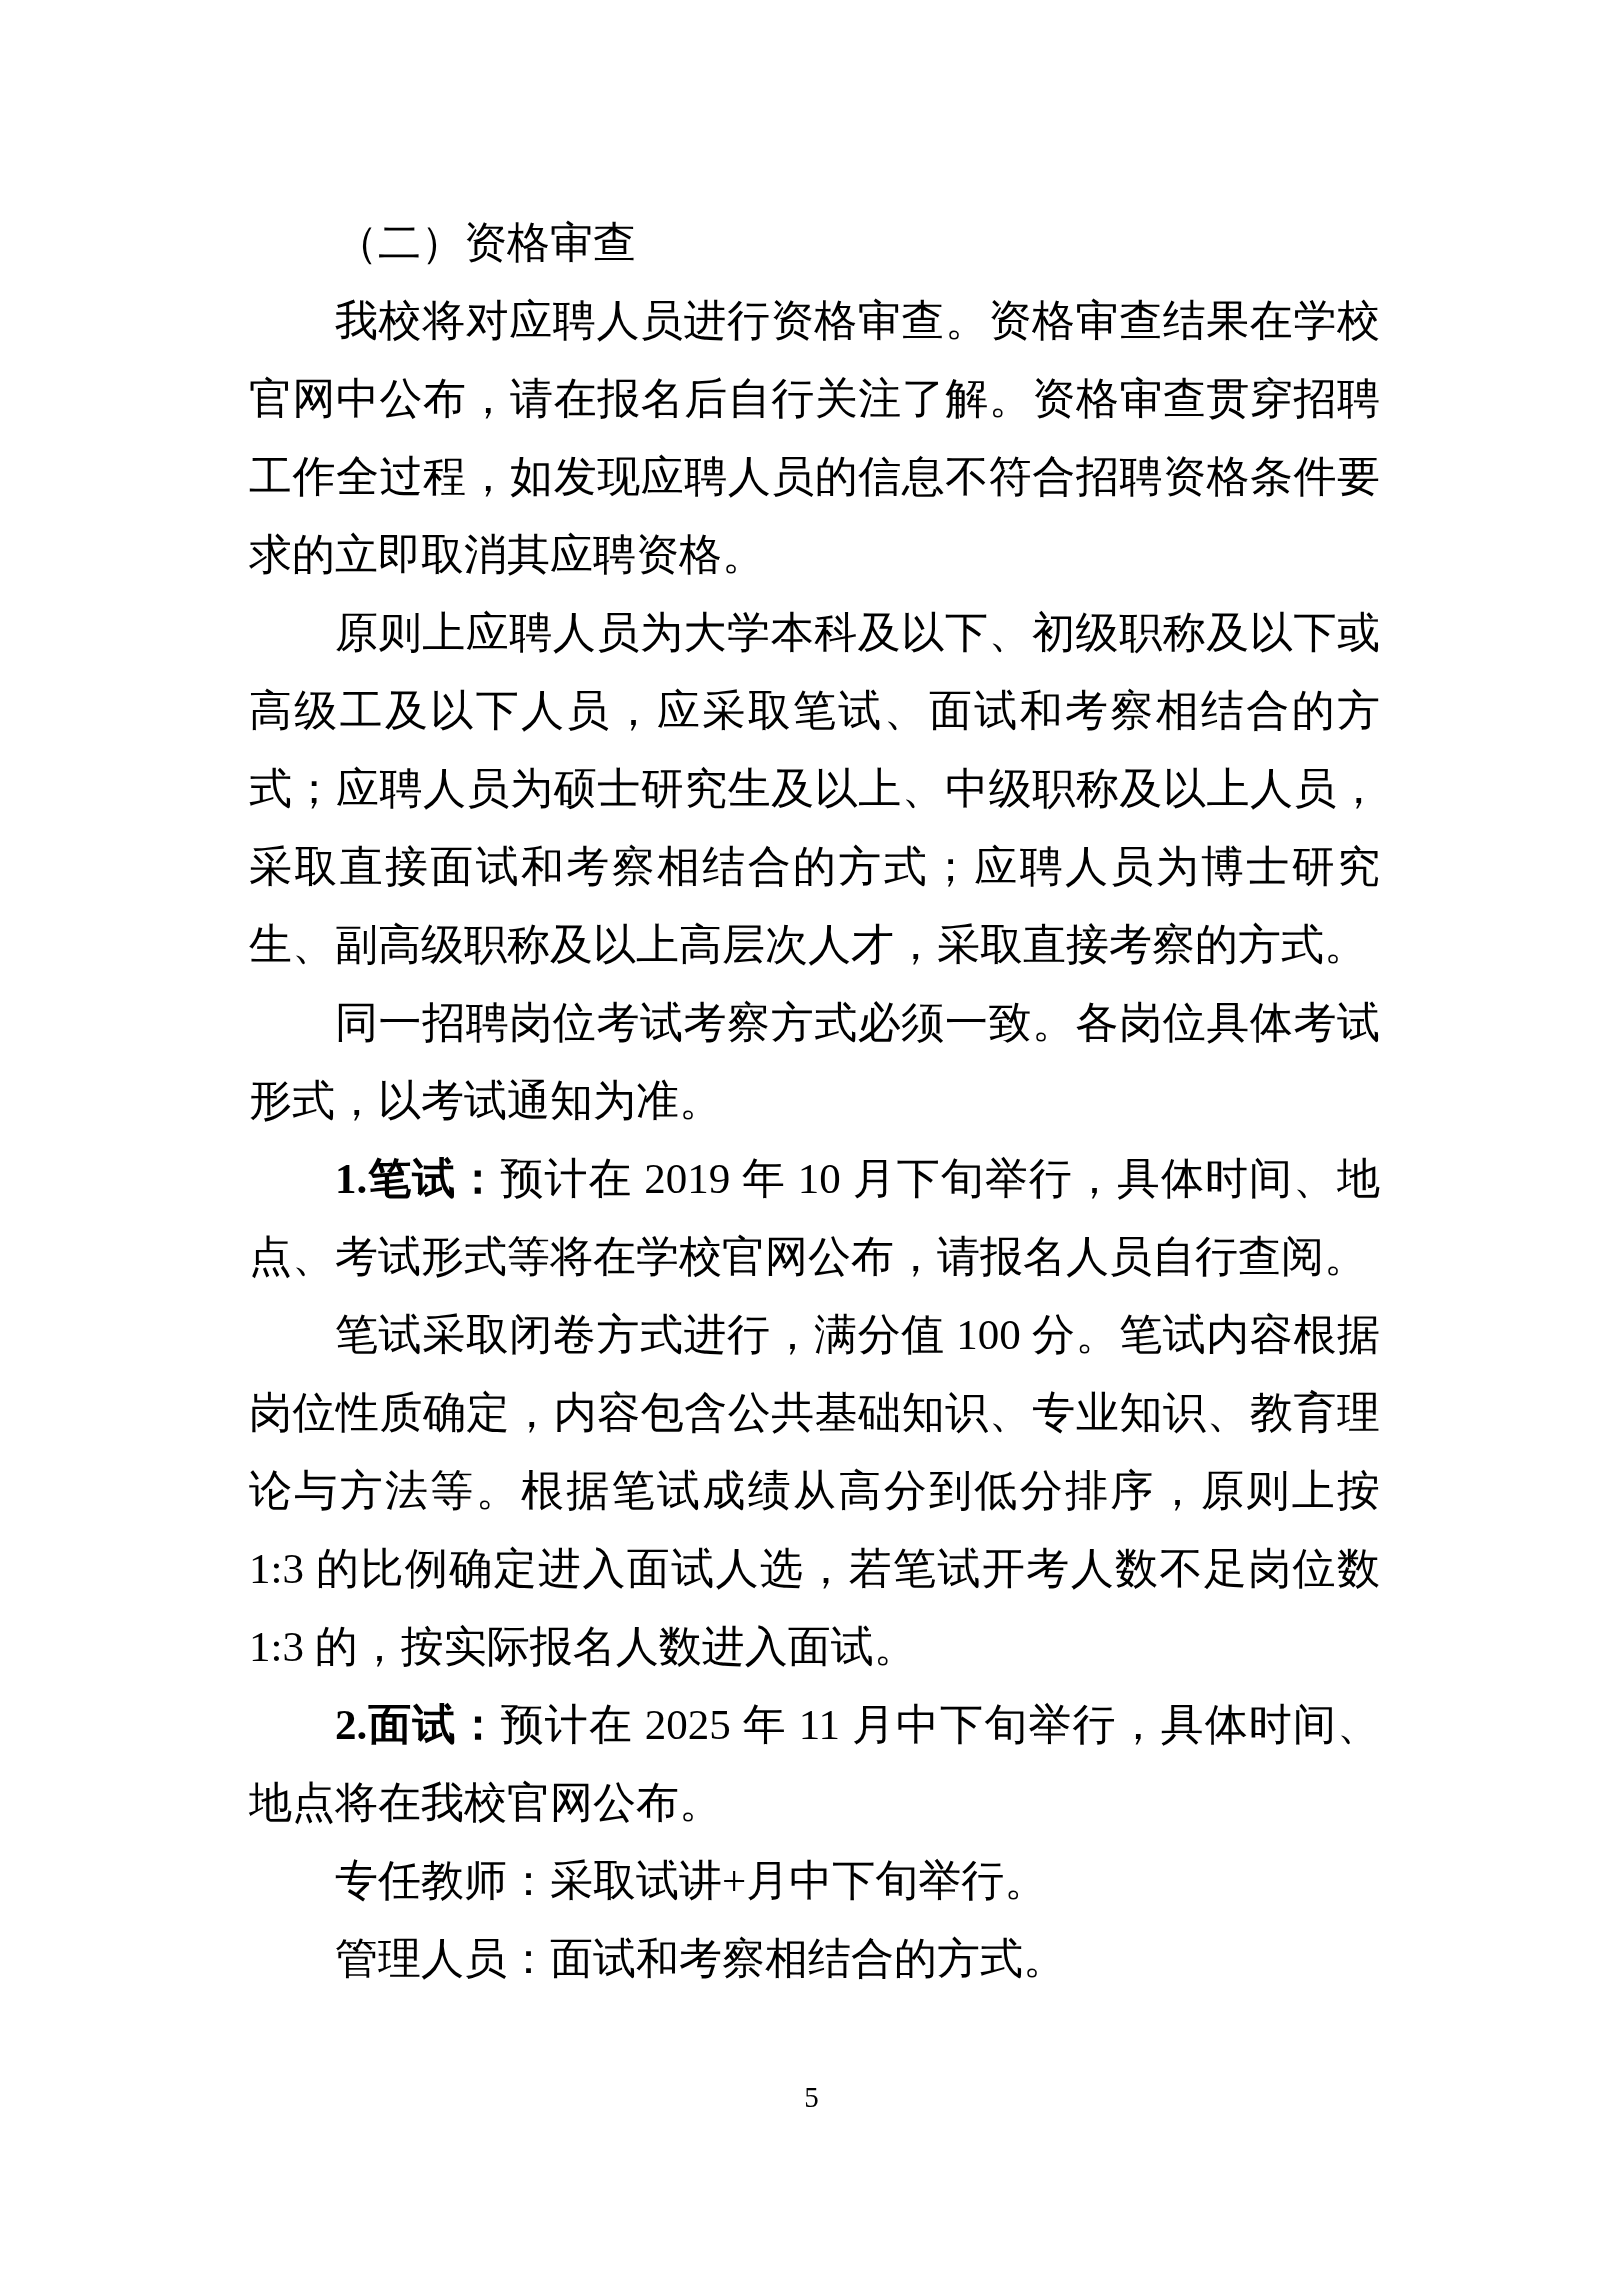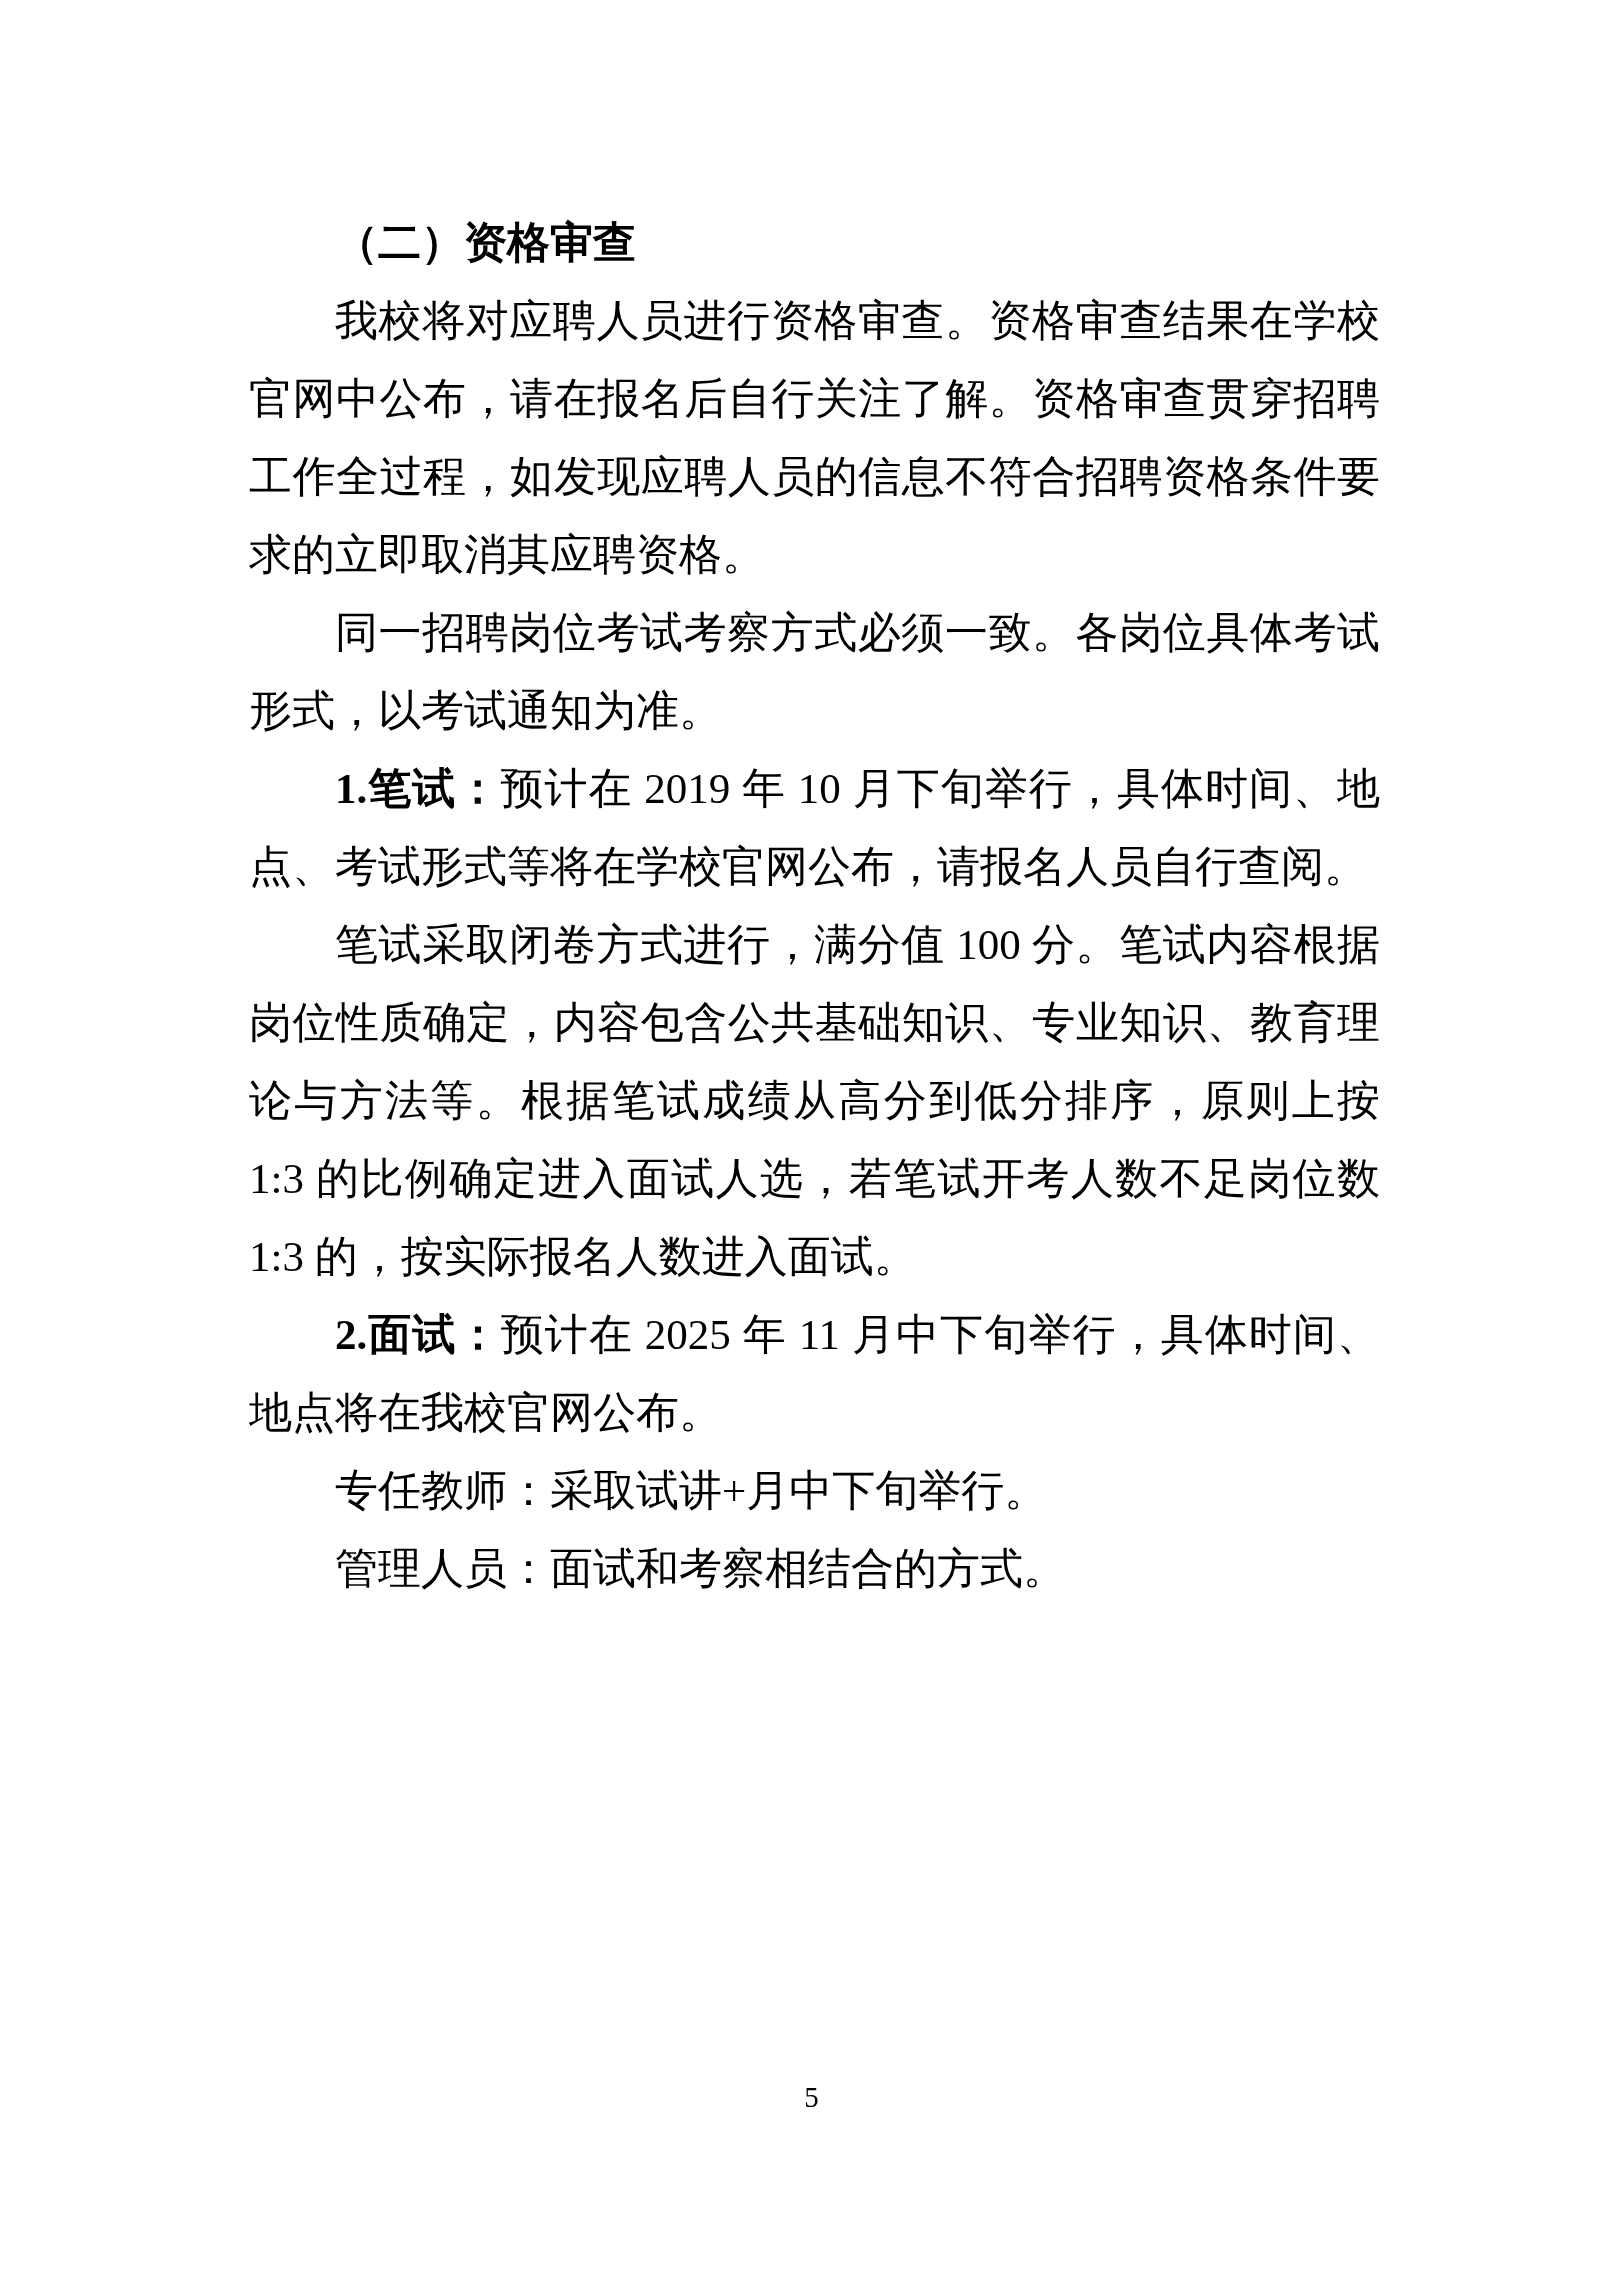--- a/index.html
+++ b/index.html
@@ -25,21 +25,21 @@
   }
   .doc p,
   .doc h2 {
     margin: 0;
     padding: 0;
     text-indent: 2em;
     font-size: 43px;
     line-height: 78px;
   }
   .doc h2 {
-    font-weight: 700;
+    font-weight: 400;
   }
   .lead {
     font-weight: 700;
   }
   .page-footer {
     position: absolute;
     top: 2082px;
     left: 0;
     width: 1623px;
     text-align: center;
@@ -51,20 +51,21 @@
 </head>
 <body>
 
 <main class="doc">
 
   <h2>（二）资格审查</h2>
 
   <p>我校将对应聘人员进行资格审查。资格审查结果在学校官网中公布，请在报名后自行关注了解。资格审查贯穿招聘工作全过程，如发现应聘人员的信息不符合招聘资格条件要求的立即取消其应聘资格。</p>
 
 
+  <p>原则上应聘人员为大学本科及以下、初级职称及以下或高级工及以下人员，应采取笔试、面试和考察相结合的方式；应聘人员为硕士研究生及以上、中级职称及以上人员，采取直接面试和考察相结合的方式；应聘人员为博士研究生、副高级职称及以上高层次人才，采取直接考察的方式。</p>
 
   <p>同一招聘岗位考试考察方式必须一致。各岗位具体考试形式，以考试通知为准。</p>
 
   <p>
     <span class="lead">1.笔试：</span><span>预计在 2019 年 10 月下旬举行，具体时间、地点、考试形式等将在学校官网公布，请报名人员自行查阅。</span>
   </p>
 
   <p>笔试采取闭卷方式进行，满分值 100 分。笔试内容根据岗位性质确定，内容包含公共基础知识、专业知识、教育理论与方法等。根据笔试成绩从高分到低分排序，原则上按 1:3 的比例确定进入面试人选，若笔试开考人数不足岗位数 1:3 的，按实际报名人数进入面试。</p>
 
   <p>

